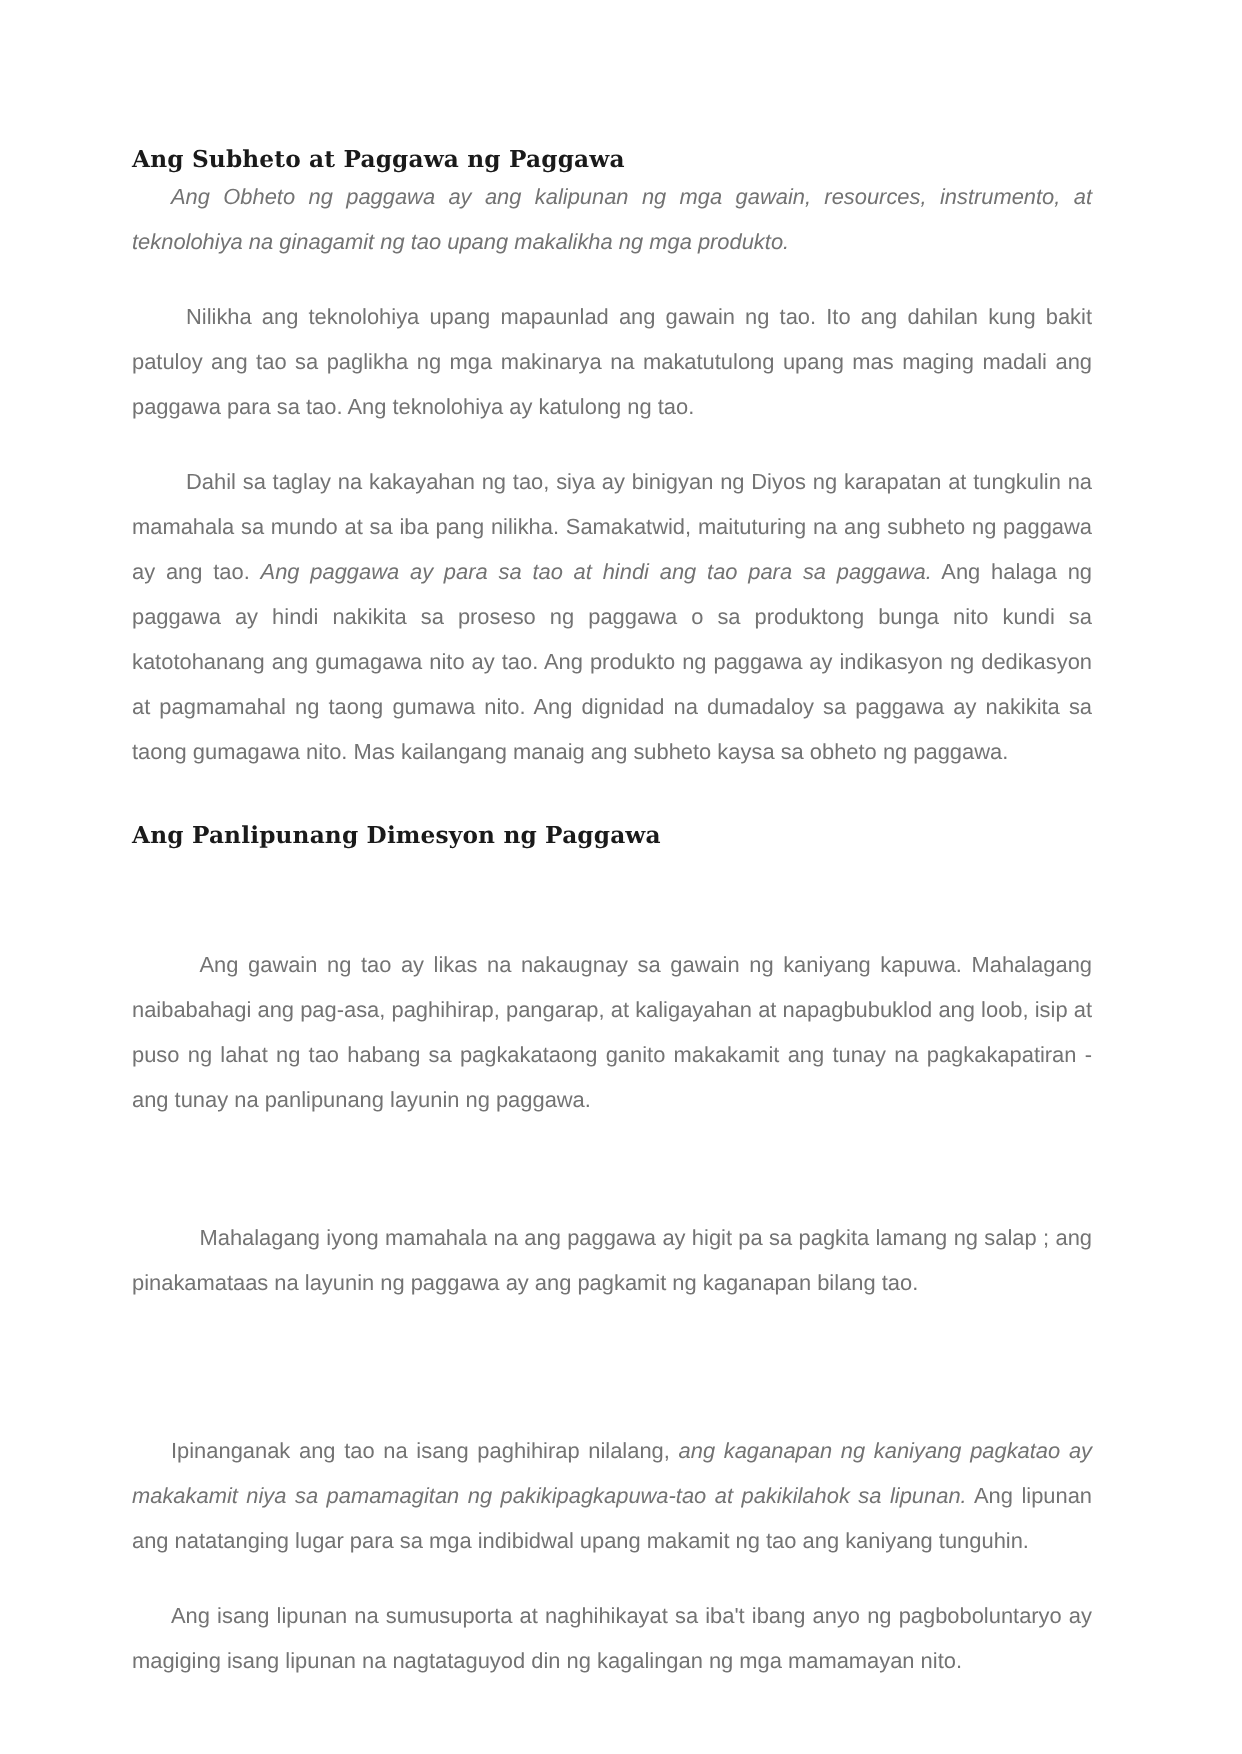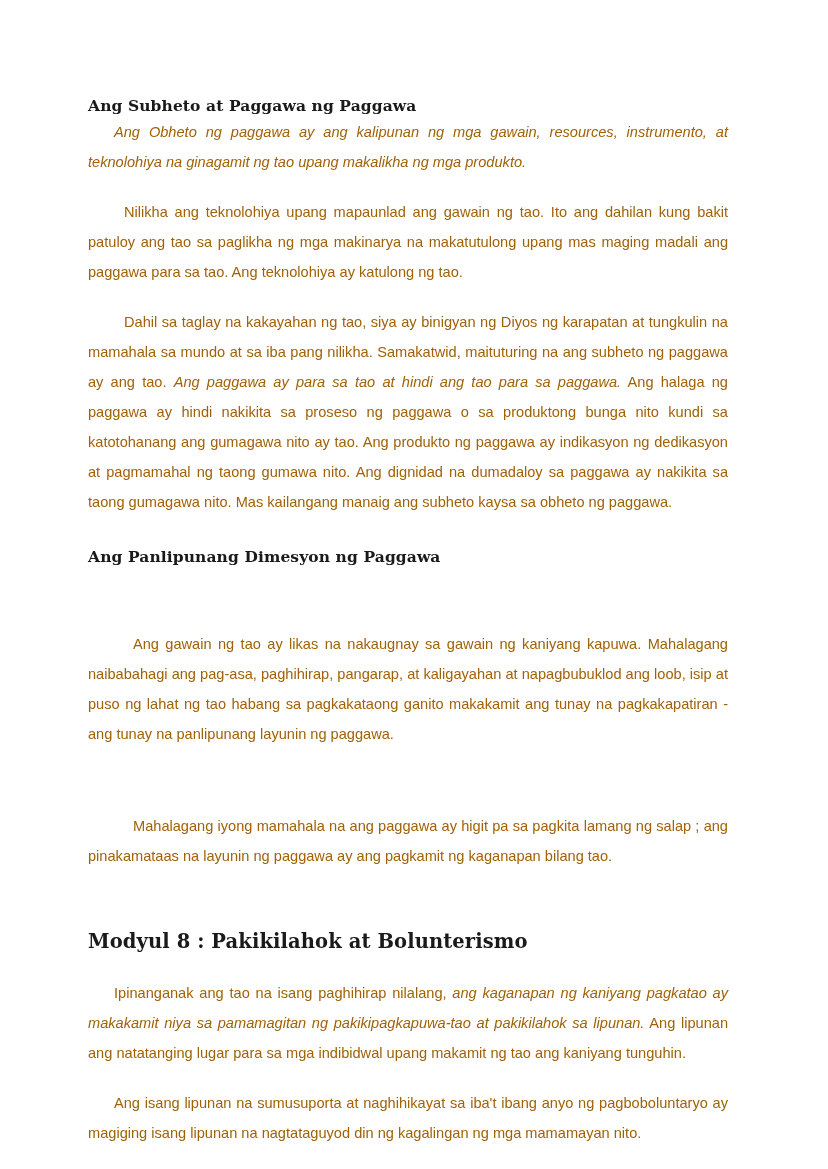--- a/index.html
+++ b/index.html
@@ -45,21 +45,21 @@
     color: #1a1a1a;
     margin: 0;
     padding: 0;
     line-height: 1.3;
     letter-spacing: 0.1px;
   }
   p.body-par {
     font-family: "Liberation Sans", sans-serif;
     font-size: 14.6px;
     line-height: 30px;
-    color: #a16207;
+    color: #737373;
     text-align: justify;
     text-justify: inter-word;
     margin: 0;
     padding: 0;
     hyphens: none;
   }
   p.body-par.indent-sm { text-indent: 26px; }
   p.body-par.indent-md { text-indent: 36px; }
   p.body-par.indent-lg { text-indent: 45px; margin-top: 36px; }
   .ital { font-style: italic; }
@@ -97,21 +97,20 @@
     <div class="par-gap-lg"></div>
 
     <p class="body-par indent-lg">Ang gawain ng tao ay likas na nakaugnay sa gawain ng kaniyang kapuwa. Mahalagang naibabahagi ang pag-asa, paghihirap, pangarap, at kaligayahan at napagbubuklod ang loob, isip at puso ng lahat ng tao habang sa pagkakataong ganito makakamit ang tunay na pagkakapatiran - ang tunay na panlipunang layunin ng paggawa.</p>
 
     <div class="par-gap-lg"></div>
 
     <p class="body-par indent-lg">Mahalagang iyong mamahala na ang paggawa ay higit pa sa pagkita lamang ng salap ; ang pinakamataas na layunin ng paggawa ay ang pagkamit ng kaganapan bilang tao.</p>
 
     <div class="module-gap-top"></div>
 
-    <h1 class="module-heading">Modyul 8 : Pakikilahok at Bolunterismo</h1>
     <div class="module-gap-bottom"></div>
 
     <p class="body-par indent-sm"><span>Ipinanganak ang tao na isang paghihirap nilalang, </span><span class="ital">ang kaganapan ng kaniyang pagkatao ay makakamit niya sa pamamagitan ng pakikipagkapuwa-tao at pakikilahok sa lipunan.</span><span> Ang lipunan ang natatanging lugar para sa mga indibidwal upang makamit ng tao ang kaniyang tunguhin.</span></p>
 
     <div class="par-gap"></div>
 
     <p class="body-par indent-sm">Ang isang lipunan na sumusuporta at naghihikayat sa iba't ibang anyo ng pagboboluntaryo ay magiging isang lipunan na nagtataguyod din ng kagalingan ng mga mamamayan nito.</p>
 
   </div>
 </div>

